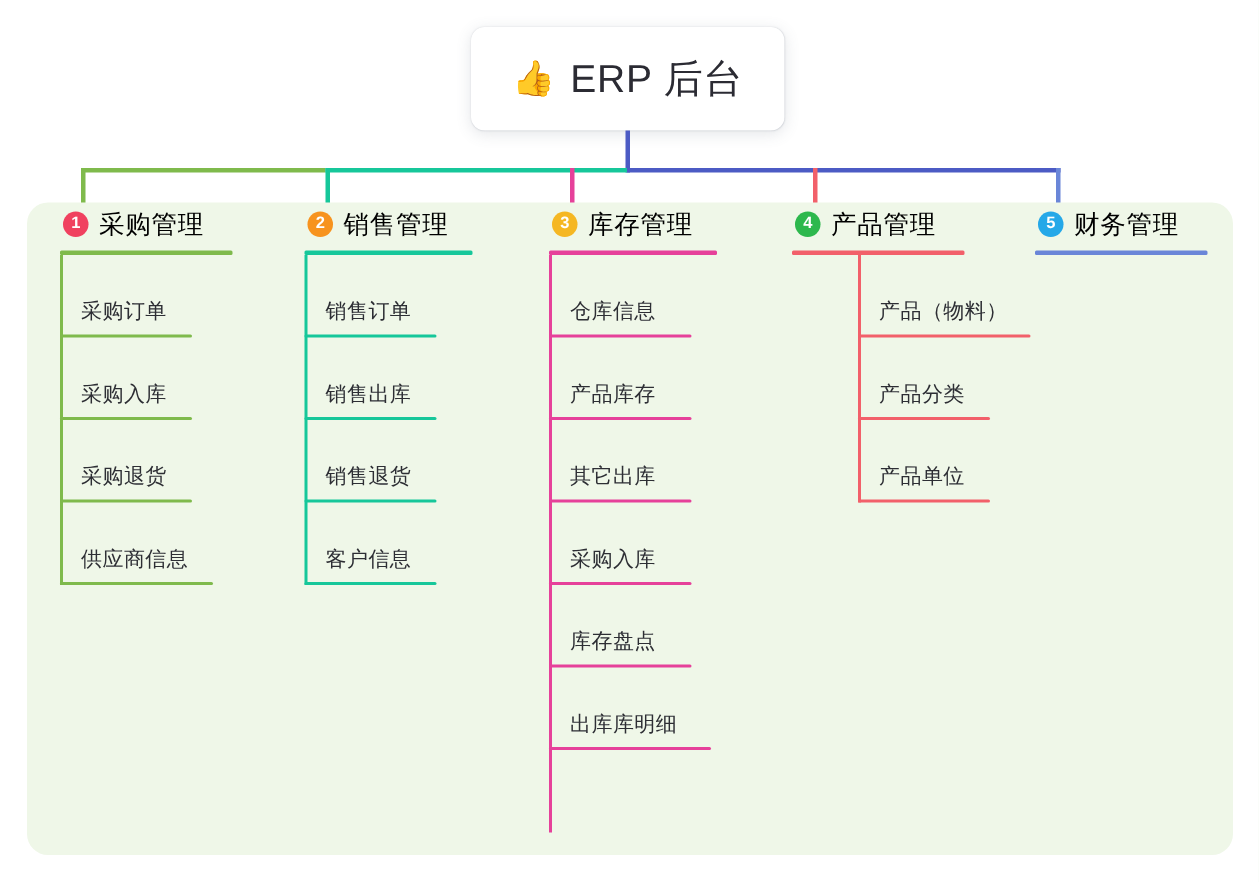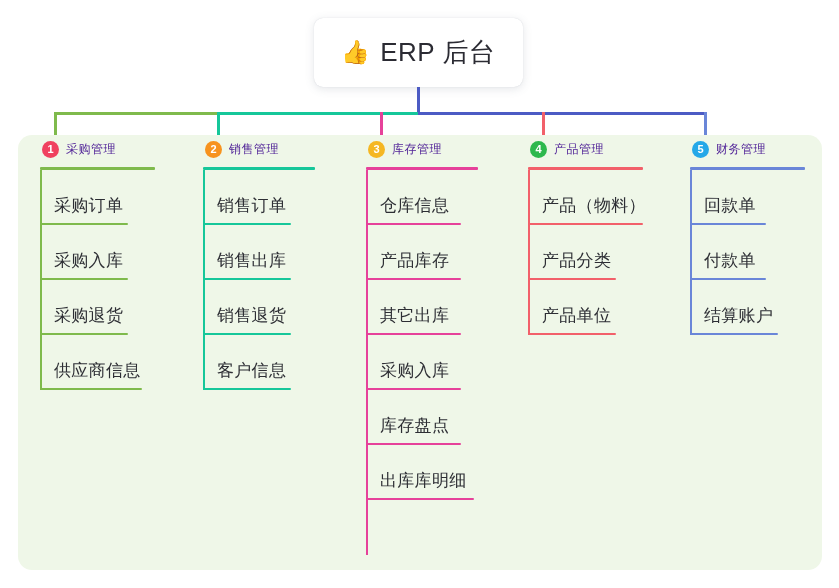--- a/index.html
+++ b/index.html
@@ -86,22 +86,22 @@
     height: 17px;
     border-radius: 50%;
     color: #ffffff;
     font-size: 11px;
     line-height: 17px;
     text-align: center;
     font-weight: 600;
     flex: 0 0 auto;
   }
   .col-title {
-    font-size: 12px;
-    color: #4c1d95;
+    font-size: 17px;
+    color: #000000;
     letter-spacing: 0.5px;
   }
   .col-rule {
     height: 3px;
     border-radius: 1px;
     margin-top: 4px;
   }
   .col-body {
     position: relative;
   }
@@ -112,21 +112,21 @@
     width: 2px;
   }
   .item {
     position: relative;
     height: 55px;
   }
   .item-label {
     position: absolute;
     left: 14px;
     bottom: 8px;
-    font-size: 17px;
+    font-size: 14px;
     color: #2d2e34;
     white-space: nowrap;
     letter-spacing: 0.3px;
   }
   .item-rule {
     position: absolute;
     left: 0;
     bottom: 0;
     height: 2px;
     border-radius: 1px;
@@ -243,21 +243,21 @@
               <div class="item-rule" style="background: rgb(230, 65, 154); width: 108px;"></div>
             </div>
           </div>
         </div>
         <div class="col" style="left: 510px;">
           <div class="col-head">
             <span class="badge" style="background: rgb(45, 184, 77);">4</span>
             <span class="col-title">产品管理</span>
           </div>
           <div class="col-rule" style="background: rgb(242, 96, 106); width: 115px;"></div>
-          <div class="col-body" style="height: 129px;">
+          <div class="col-body" style="height: 129px; margin-left: 44px;">
             <div class="trunk" style="background: rgb(242, 96, 106); height: 165px;"></div>
             <div class="item">
               <span class="item-label">产品（物料）</span>
               <div class="item-rule" style="background: rgb(242, 96, 106); width: 115px;"></div>
             </div>
             <div class="item">
               <span class="item-label">产品分类</span>
               <div class="item-rule" style="background: rgb(242, 96, 106); width: 88px;"></div>
             </div>
             <div class="item">
@@ -265,32 +265,17 @@
               <div class="item-rule" style="background: rgb(242, 96, 106); width: 88px;"></div>
             </div>
           </div>
         </div>
         <div class="col" style="left: 672px;">
           <div class="col-head">
             <span class="badge" style="background: rgb(37, 168, 232);">5</span>
             <span class="col-title">财务管理</span>
           </div>
           <div class="col-rule" style="background: rgb(106, 134, 216); width: 115px;"></div>
-          <div class="col-body" style="height: 165px;">
-            <div class="trunk" style="background: rgb(106, 134, 216); height: 165px;"></div>
-            <div class="item">
-              <span class="item-label">回款单</span>
-              <div class="item-rule" style="background: rgb(106, 134, 216); width: 76px;"></div>
-            </div>
-            <div class="item">
-              <span class="item-label">付款单</span>
-              <div class="item-rule" style="background: rgb(106, 134, 216); width: 76px;"></div>
-            </div>
-            <div class="item">
-              <span class="item-label">结算账户</span>
-              <div class="item-rule" style="background: rgb(106, 134, 216); width: 88px;"></div>
-            </div>
-          </div>
         </div>
       </div>
   </div>
 
 </div>
 
 </body></html>

